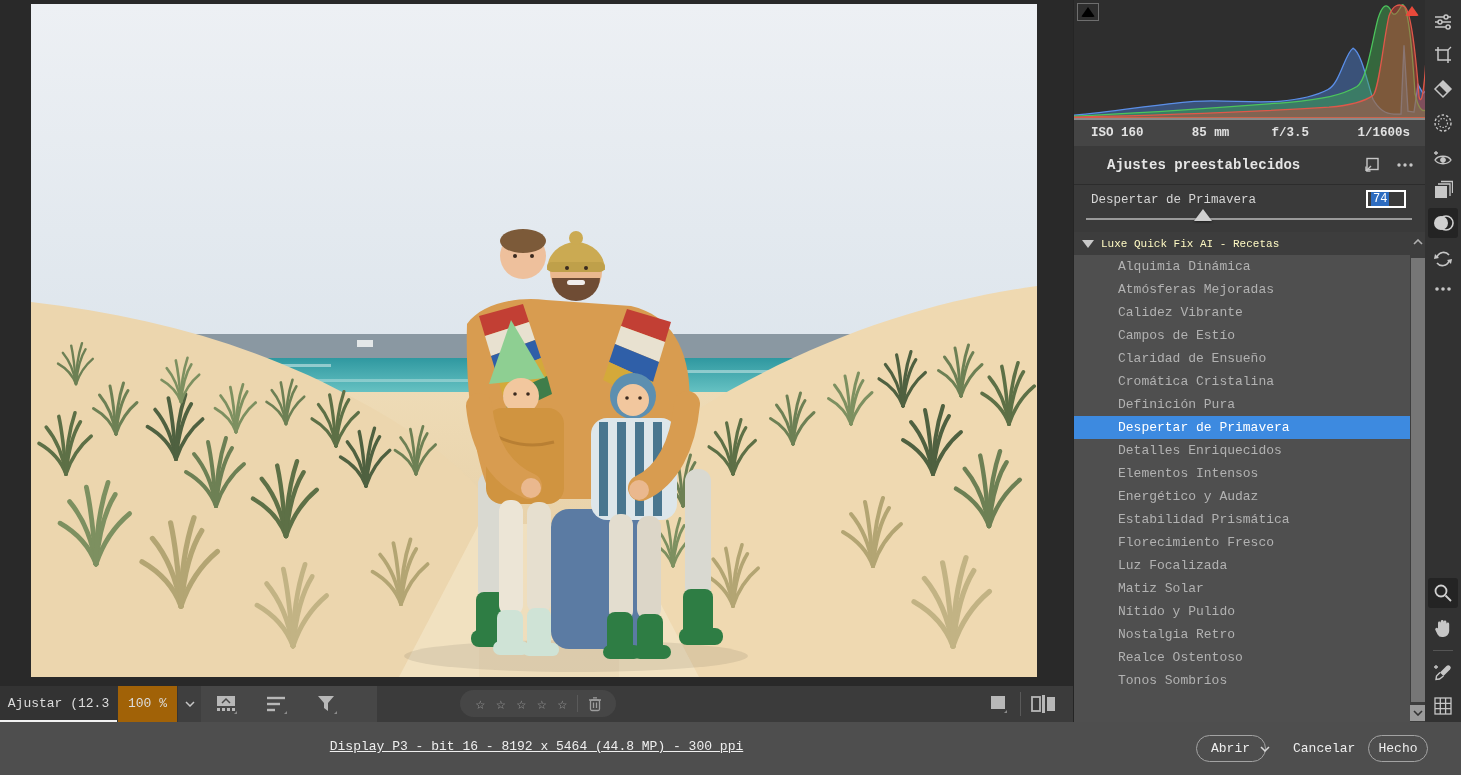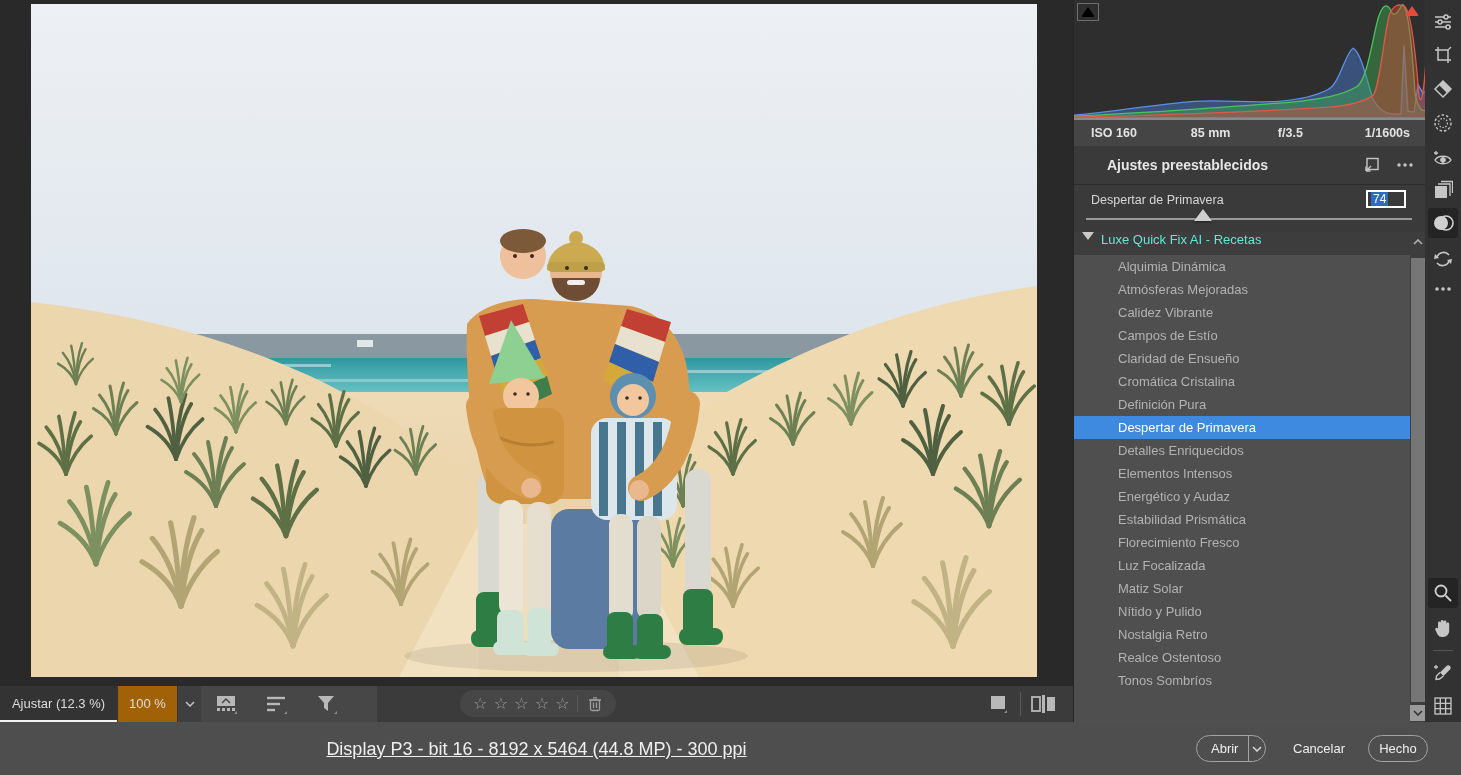--- a/index.html
+++ b/index.html
@@ -1,17 +1,17 @@
 <!DOCTYPE html>
 <html><head>
 <meta charset="utf-8">
 <style>
   html,body{margin:0;padding:0;background:#222;}
   .app{position:relative;width:1461px;height:775px;background:#292929;overflow:hidden;
-       font-family:Liberation Sans, sans-serif;color:#d8d8d8;-webkit-font-smoothing:antialiased;}
+       font-family:Liberation Mono, monospace;color:#d8d8d8;-webkit-font-smoothing:antialiased;}
   
   .viewport{position:absolute;left:0;top:0;width:1073px;height:686px;background:#292929;}
   .photo{position:absolute;left:31px;top:4px;width:1006px;height:673px;display:block;}
   
   .right-panel{position:absolute;left:1073px;top:0;width:352px;height:722px;background:#333;border-left:1px solid #252525;box-sizing:border-box;}
   .histogram{position:absolute;left:0;top:0;width:352px;height:120px;background:#2e2e2e;border-bottom:2px solid #8a8a8a;box-sizing:border-box;}
   .histogram svg{position:absolute;left:0;top:0;width:100%;height:100%;}
   .clip-box{position:absolute;top:3px;width:20px;height:16px;display:flex;align-items:center;justify-content:center;}
   .clip-shadow{left:3px;border:1px solid #6e6e6e;}
   .clip-highlight{right:4px;}
@@ -27,22 +27,22 @@
   .ph-icon{width:26px;height:26px;display:flex;align-items:center;justify-content:center;margin-right:8px;}
   .slider-row{position:absolute;left:0;top:185px;width:352px;height:47px;background:#3a3a3a;}
   .slider-label{position:absolute;left:17px;top:8px;font-size:12.5px;color:#d6d6d6;}
   .slider-valbox{position:absolute;right:20px;top:5px;width:40px;height:18px;border:2px solid #ffffff;background:#3a3a3a;
         display:flex;align-items:center;padding-left:3px;box-sizing:border-box;}
   .slider-valbox .val-text{font-size:12px;color:#fff;background:#2d6cc0;padding:0 2px;line-height:14px;}
   .slider-track{position:absolute;left:12px;right:14px;top:33px;height:2px;background:#9a9a9a;}
   .slider-thumb{position:absolute;left:120px;top:24px;width:0;height:0;border-left:9px solid transparent;border-right:9px solid transparent;
         border-bottom:12px solid #cfcfcf;filter:drop-shadow(0 1px 1px rgba(0,0,0,.5));}
   .preset-list{position:absolute;left:0;top:232px;width:352px;height:490px;background:#4f4f4f;overflow:hidden;}
-  .group-header{position:absolute;left:0;top:0;width:336px;height:23px;background:#3d3d3d;display:flex;align-items:flex-start;
-        font-size:13px;color:#5eead4;}
+  .group-header{position:absolute;left:0;top:0;width:336px;height:23px;background:#3d3d3d;display:flex;align-items:center;
+        font-size:11px;color:#fef9c3;}
   .disclosure-tri{width:0;height:0;border-left:6px solid transparent;border-right:6px solid transparent;border-top:8px solid #c9c9c9;
         margin:0 7px 0 8px;}
   .preset-items{position:absolute;left:0;top:23px;width:336px;}
   .preset-item{height:23px;line-height:23px;padding-left:44px;font-size:13px;color:#b2b2b2;white-space:nowrap;}
   .preset-item.selected{background:#3d8ae0;color:#fff;}
   .vscroll{position:absolute;right:0;top:0;width:16px;height:490px;background:#3d3d3d;}
   .vscroll .thumb{position:absolute;left:1px;top:26px;bottom:20px;width:14px;background:#767676;}
   .vs-arrow{position:absolute;left:0;width:16px;height:16px;display:flex;align-items:center;justify-content:center;}
   .vs-up{top:2px;}
   .vs-down{bottom:1px;background:#9a9a9a;}
@@ -59,21 +59,21 @@
   .tab-chev{left:177px;width:24px;background:#3f3f3f;border-left:1px solid #343434;display:flex;align-items:center;justify-content:center;height:36px;position:absolute;}
   .icon-strip{position:absolute;left:201px;top:0;width:176px;height:36px;background:#474747;display:flex;align-items:center;gap:26px;padding-left:14px;box-sizing:border-box;}
   .bt-icon{width:24px;height:24px;display:flex;align-items:center;justify-content:center;position:relative;}
   .stars-pill{position:absolute;left:460px;top:4px;width:156px;height:27px;background:#464646;border-radius:14px;
         display:flex;align-items:center;padding:0 10px;box-sizing:border-box;}
   .star{font-size:16px;color:#9d9d9d;width:22px;text-align:center;cursor:default;}
   .pill-sep{width:1px;height:17px;background:#5a5a5a;margin:0 6px 0 4px;}
   .bt-right{position:absolute;top:6px;height:24px;display:flex;align-items:center;}
   
   .status-bar{position:absolute;left:0;top:722px;width:1461px;height:53px;background:#4e4e4e;}
-  .info-link{position:absolute;left:0;top:17px;width:1073px;text-align:center;font-size:18px;color:#efefef;text-decoration:underline;cursor:pointer;}
+  .info-link{position:absolute;left:0;top:17px;width:1073px;text-align:center;font-size:13px;color:#efefef;text-decoration:underline;cursor:pointer;}
   .btn{position:absolute;top:13px;height:27px;border:1px solid #a3a3a3;border-radius:14px;display:flex;align-items:center;
        font-size:13px;color:#eee;box-sizing:border-box;background:transparent;}
   .btn-open{left:1196px;width:70px;}
   .btn-open .open-main{padding:0 10px 0 14px;}
   .btn-open .open-div{width:1px;height:25px;background:#a3a3a3;}
   .btn-open .open-chev{width:22px;display:flex;align-items:center;justify-content:center;}
   .btn-cancel{left:1287px;border:none;padding:0 6px;}
   .btn-done{left:1368px;width:60px;justify-content:center;}
   svg.ic{display:block;}
 </style>

